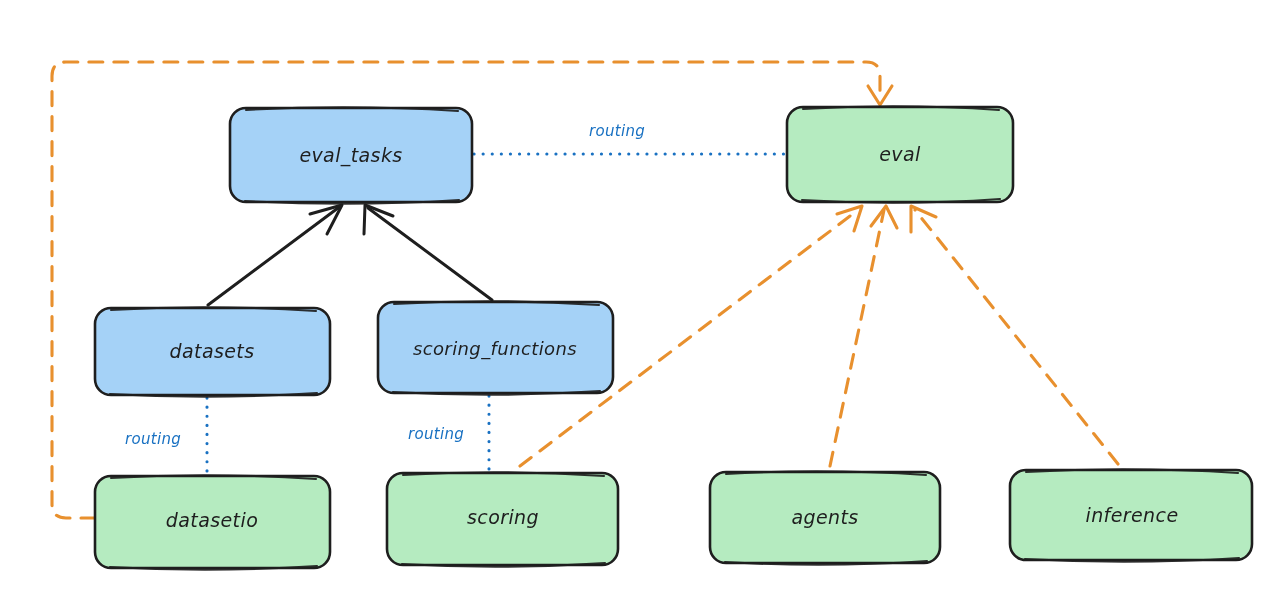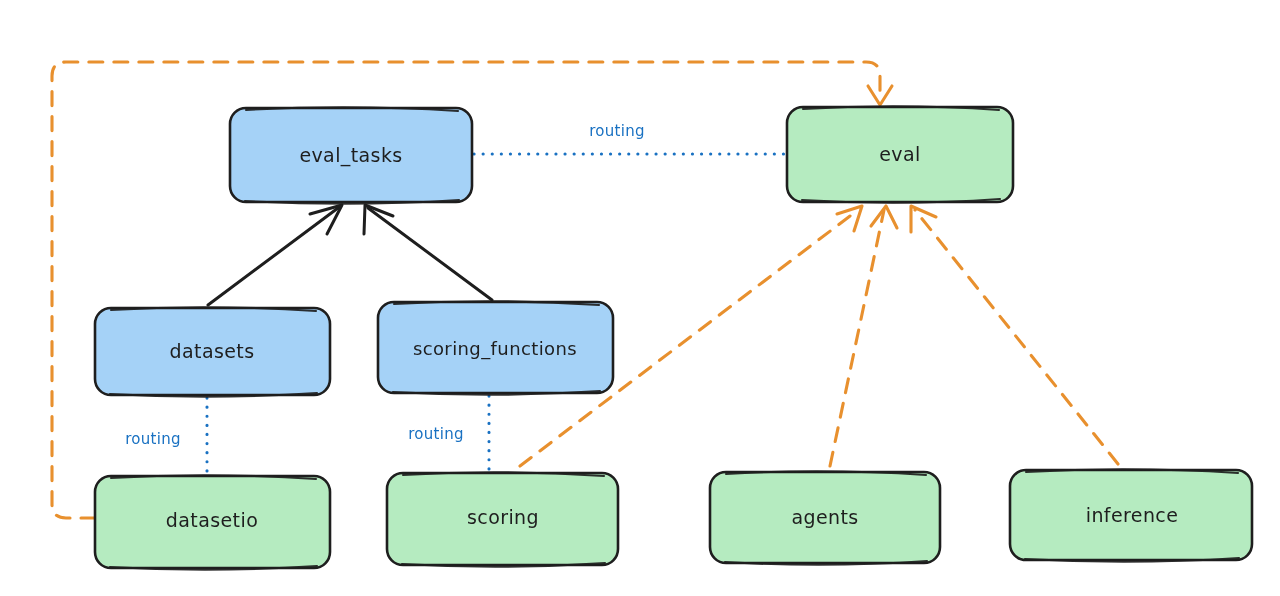--- a/index.html
+++ b/index.html
@@ -10,20 +10,21 @@
   }
   body {
     font-family: "DejaVu Sans", sans-serif;
   }
   #canvas {
     position: relative;
     width: 1280px;
     height: 596px;
     background: #ffffff;
     overflow: hidden;
+    font-style: italic;
   }
   #diagram-svg {
     position: absolute;
     top: 0;
     left: 0;
     width: 1280px;
     height: 596px;
   }
   .node-label {
     font-family: "DejaVu Sans", sans-serif;

